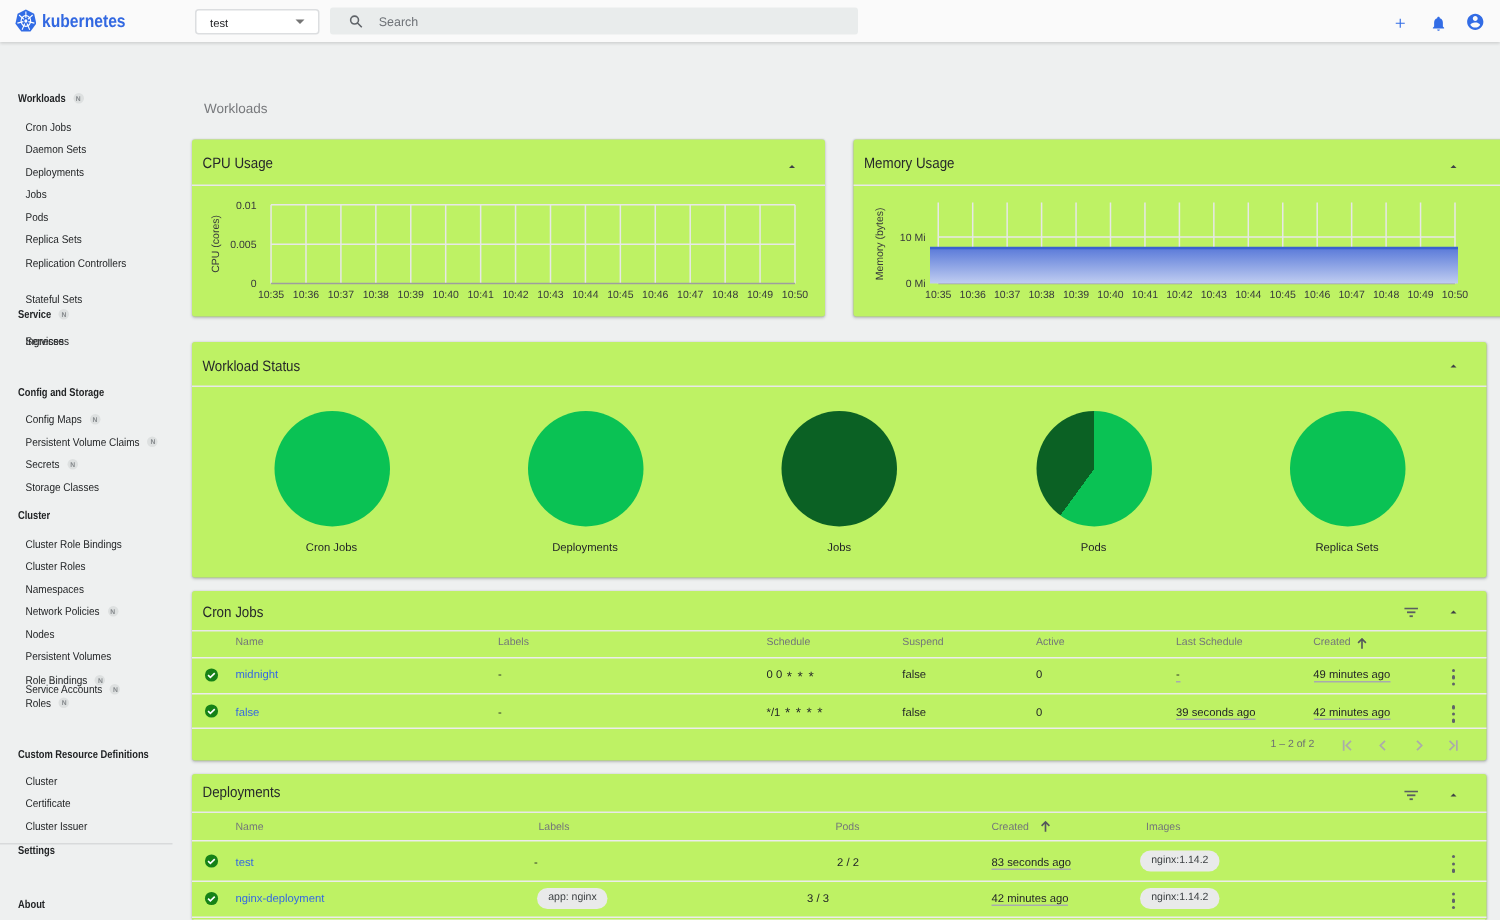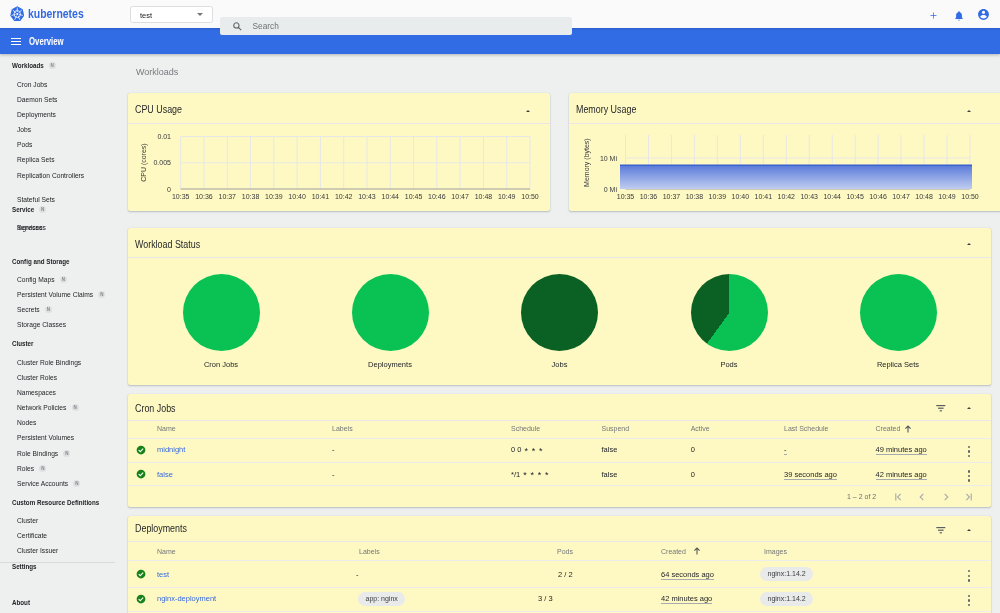--- a/index.html
+++ b/index.html
@@ -6,37 +6,37 @@
 html,body { width:1000px; height:613px; overflow:hidden; }
 body { font-family:"Liberation Sans", sans-serif; background:#eef0f0; position:relative; }
 #app { position:absolute; left:0; top:0; width:1000px; height:613px; overflow:hidden; }
 .abs { position:absolute; }
 
 #topbar { position:absolute; left:0; top:0; width:1000px; height:28px; background:#fafafa; box-shadow:0 1px 2px rgba(0,0,0,.14); z-index:5; }
 #wordmark { position:absolute; left:28.2px; top:0; height:28px; line-height:28.5px; font-size:12px; font-weight:bold; color:#3268e1; transform:scaleX(0.87); transform-origin:0 50%; }
 #nsselect { position:absolute; left:130px; top:5.5px; width:83px; height:17.5px; background:#fff; border:1px solid #dcdee0; border-radius:2.5px; }
 #nsselect .lbl { position:absolute; left:9px; top:0; height:16px; line-height:17px; font-size:7.5px; color:#202124; }
 #nsselect .caret { position:absolute; right:9px; top:6.5px; width:0; height:0; border-left:3px solid transparent; border-right:3px solid transparent; border-top:3.5px solid #757575; }
-#searchbox { position:absolute; left:219.5px; top:17px; width:352.5px; height:17.5px; background:#e9ecec; border-radius:2px; }
+#searchbox { position:absolute; left:219.5px; top:5px; width:352.5px; height:17.5px; background:#e9ecec; border-radius:2px; }
 #searchbox .txt { position:absolute; left:33px; top:0; height:17px; line-height:18px; font-size:8.3px; color:#6e7277; }
 .topicon { position:absolute; }
 
 #bluebar { position:absolute; left:0; top:28px; width:1000px; height:26px; background:#326ce5; box-shadow:0 1px 3px rgba(0,0,0,.25); z-index:4; }
 #bluebar .title { position:absolute; left:29.4px; top:0; height:26px; line-height:27px; color:#fff; font-size:10px; font-weight:bold; transform:scaleX(0.78); transform-origin:0 50%; }
 .hamb { position:absolute; left:11px; width:9.5px; height:1.4px; background:#fff; }
 
 .nav-h, .nav-i { position:absolute; left:12.2px; height:15px; line-height:15px; font-size:7.6px; color:#222426; white-space:nowrap; }
 .nav-h { font-weight:bold; }
 .nav-i { left:17.3px; font-size:7.5px; }
 .nav-h .t { display:inline-block; transform:scaleX(0.82); transform-origin:0 50%; }
 .nav-i .t { display:inline-block; transform:scaleX(0.89); transform-origin:0 50%; }
 .badge { position:absolute; top:4px; width:7px; height:7px; line-height:7.5px; border-radius:50%; background:#dde0e0; color:#85898c; font-size:4.5px; font-weight:bold; text-align:center; }
 #navdivider { position:absolute; left:0; top:562px; width:115px; height:1px; background:#d8dadb; }
 
-.card { position:absolute; background:#fef9c3; border-radius:2px; box-shadow:0 1px 2px rgba(60,64,67,.28), 0 0 1px rgba(60,64,67,.2); }
+.card { position:absolute; background:#bef264; border-radius:2px; box-shadow:0 1px 2px rgba(60,64,67,.28), 0 0 1px rgba(60,64,67,.2); }
 .card-title { position:absolute; left:7px; height:15px; line-height:15px; font-size:10px; color:#26282a; white-space:nowrap; transform:scaleX(0.89); transform-origin:0 50%; }
 .card-divider { position:absolute; left:0; width:100%; height:1px; background:#e8e8e8; }
 #heading { position:absolute; left:136px; top:64.5px; height:15px; line-height:15px; font-size:9px; color:#77797c; }
 
 .th { position:absolute; height:15px; line-height:15px; font-size:7px; color:#737679; white-space:nowrap; }
 .td { position:absolute; height:15px; line-height:15px; font-size:7.5px; color:#232527; white-space:nowrap; }
 .link { color:#3468e3; }
 .undl { border-bottom:0.8px solid #a8abad; }
 .chip { position:absolute; height:14px; line-height:14.5px; padding:0 7.5px; background:#e9eaea; border-radius:7px; font-size:7px; color:#3c4043; white-space:nowrap; }
 .dots { position:absolute; width:3px; }
@@ -81,26 +81,20 @@
         <path fill="#326ce5" d="M11 4h2v7h7v2h-7v7h-2v-7H4v-2h7z"></path>
       </svg>
   <svg class="topicon" style="left:954px;top:9.5px" width="10" height="11" viewBox="0 0 24 26">
         <path fill="#326ce5" d="M12 25c1.2 0 2.1-.9 2.1-2.1h-4.2c0 1.2.9 2.1 2.1 2.1zm7-7v-6c0-3.4-1.8-6.2-5-7V4.2c0-.9-.9-1.7-2-1.7s-2 .8-2 1.7V5c-3.2.8-5 3.6-5 7v6l-2 2v1.5h18V20l-2-2z"></path>
       </svg>
   <svg class="topicon" style="left:977px;top:8px" width="13" height="13" viewBox="0 0 24 24">
         <path fill="#326ce5" d="M12 2C6.48 2 2 6.48 2 12s4.48 10 10 10 10-4.48 10-10S17.52 2 12 2zm0 3c1.66 0 3 1.34 3 3s-1.34 3-3 3-3-1.34-3-3 1.34-3 3-3zm0 14.2c-2.5 0-4.71-1.28-6-3.22.03-1.99 4-3.08 6-3.08 1.99 0 5.97 1.09 6 3.08-1.29 1.94-3.5 3.22-6 3.22z"></path>
       </svg>
 </div>
 
-<div id="bluebar">
-  <span class="hamb" style="top:9.9px"></span>
-  <span class="hamb" style="top:12.7px"></span>
-  <span class="hamb" style="top:15.5px"></span>
-  <div class="title">Overview</div>
-</div>
 
 <div id="sidebar">
       <div class="nav-h" style="top:58.1px"><span class="t">Workloads</span><span class="badge" style="left:36.4px">N</span></div>
       <div class="nav-i" style="top:76.7px"><span class="t">Cron Jobs</span></div>
       <div class="nav-i" style="top:91.8px"><span class="t">Daemon Sets</span></div>
       <div class="nav-i" style="top:106.9px"><span class="t">Deployments</span></div>
       <div class="nav-i" style="top:122.1px"><span class="t">Jobs</span></div>
       <div class="nav-i" style="top:137.2px"><span class="t">Pods</span></div>
       <div class="nav-i" style="top:152.4px"><span class="t">Replica Sets</span></div>
       <div class="nav-i" style="top:167.5px"><span class="t">Replication Controllers</span></div>
@@ -115,21 +109,21 @@
       <div class="nav-i" style="top:317.4px"><span class="t">Storage Classes</span></div>
       <div class="nav-h" style="top:336.3px"><span class="t">Cluster</span></div>
       <div class="nav-i" style="top:354.5px"><span class="t">Cluster Role Bindings</span></div>
       <div class="nav-i" style="top:369.7px"><span class="t">Cluster Roles</span></div>
       <div class="nav-i" style="top:384.9px"><span class="t">Namespaces</span></div>
       <div class="nav-i" style="top:400.1px"><span class="t">Network Policies</span><span class="badge" style="left:54.3px">N</span></div>
       <div class="nav-i" style="top:415.2px"><span class="t">Nodes</span></div>
       <div class="nav-i" style="top:430.4px"><span class="t">Persistent Volumes</span></div>
       <div class="nav-i" style="top:445.6px"><span class="t">Role Bindings</span><span class="badge" style="left:46.2px">N</span></div>
       <div class="nav-i" style="top:460.8px"><span class="t">Roles</span><span class="badge" style="left:22.0px">N</span></div>
-      <div class="nav-i" style="top:476.0px"><span class="t">Service Accounts</span><span class="badge" style="left:56.2px">N</span></div>
+      <div class="nav-i" style="top:452px"><span class="t">Service Accounts</span><span class="badge" style="left:56.2px">N</span></div>
       <div class="nav-h" style="top:494.9px"><span class="t">Custom Resource Definitions</span></div>
       <div class="nav-i" style="top:512.9px"><span class="t">Cluster</span></div>
       <div class="nav-i" style="top:528.1px"><span class="t">Certificate</span></div>
       <div class="nav-i" style="top:543.3px"><span class="t">Cluster Issuer</span></div>
       <div class="nav-h" style="top:559px"><span class="t">Settings</span></div>
       <div class="nav-h" style="top:594.6px"><span class="t">About</span></div>
     </div>
 <div id="navdivider"></div>
 
 <div id="heading">Workloads</div>
@@ -347,21 +341,21 @@
   <div class="th" style="left:636px;top:27.5px">Images</div>
   <div class="card-divider" style="top:44.3px;background:#ececec"></div>
 
   <svg class="abs" style="left:8px;top:53px" width="10" height="10" viewBox="0 0 24 24">
         <circle cx="12" cy="12" r="10.5" fill="#168217"></circle>
         <path d="M6.5 12.2 L10.2 15.9 L17.2 8.9" fill="none" stroke="#fff" stroke-width="2.6"></path>
       </svg>
   <div class="td link" style="left:29px;top:50.5px">test</div>
   <div class="td" style="left:228px;top:50.5px">-</div>
   <div class="td" style="left:430px;top:50.5px">2 / 2</div>
-  <div class="td" style="left:533px;top:50.5px"><span class="undl">64 seconds ago</span></div>
+  <div class="td" style="left:533px;top:50.5px"><span class="undl">83 seconds ago</span></div>
   <div class="chip" style="left:632px;top:51px">nginx:1.14.2</div>
   <div class="dots" style="left:840px;top:54px">
         <i></i>
         <i></i>
         <i></i>
       </div>
   <div class="rowline" style="top:70.7px"></div>
 
   <svg class="abs" style="left:8px;top:77.6px" width="10" height="10" viewBox="0 0 24 24">
         <circle cx="12" cy="12" r="10.5" fill="#168217"></circle>

